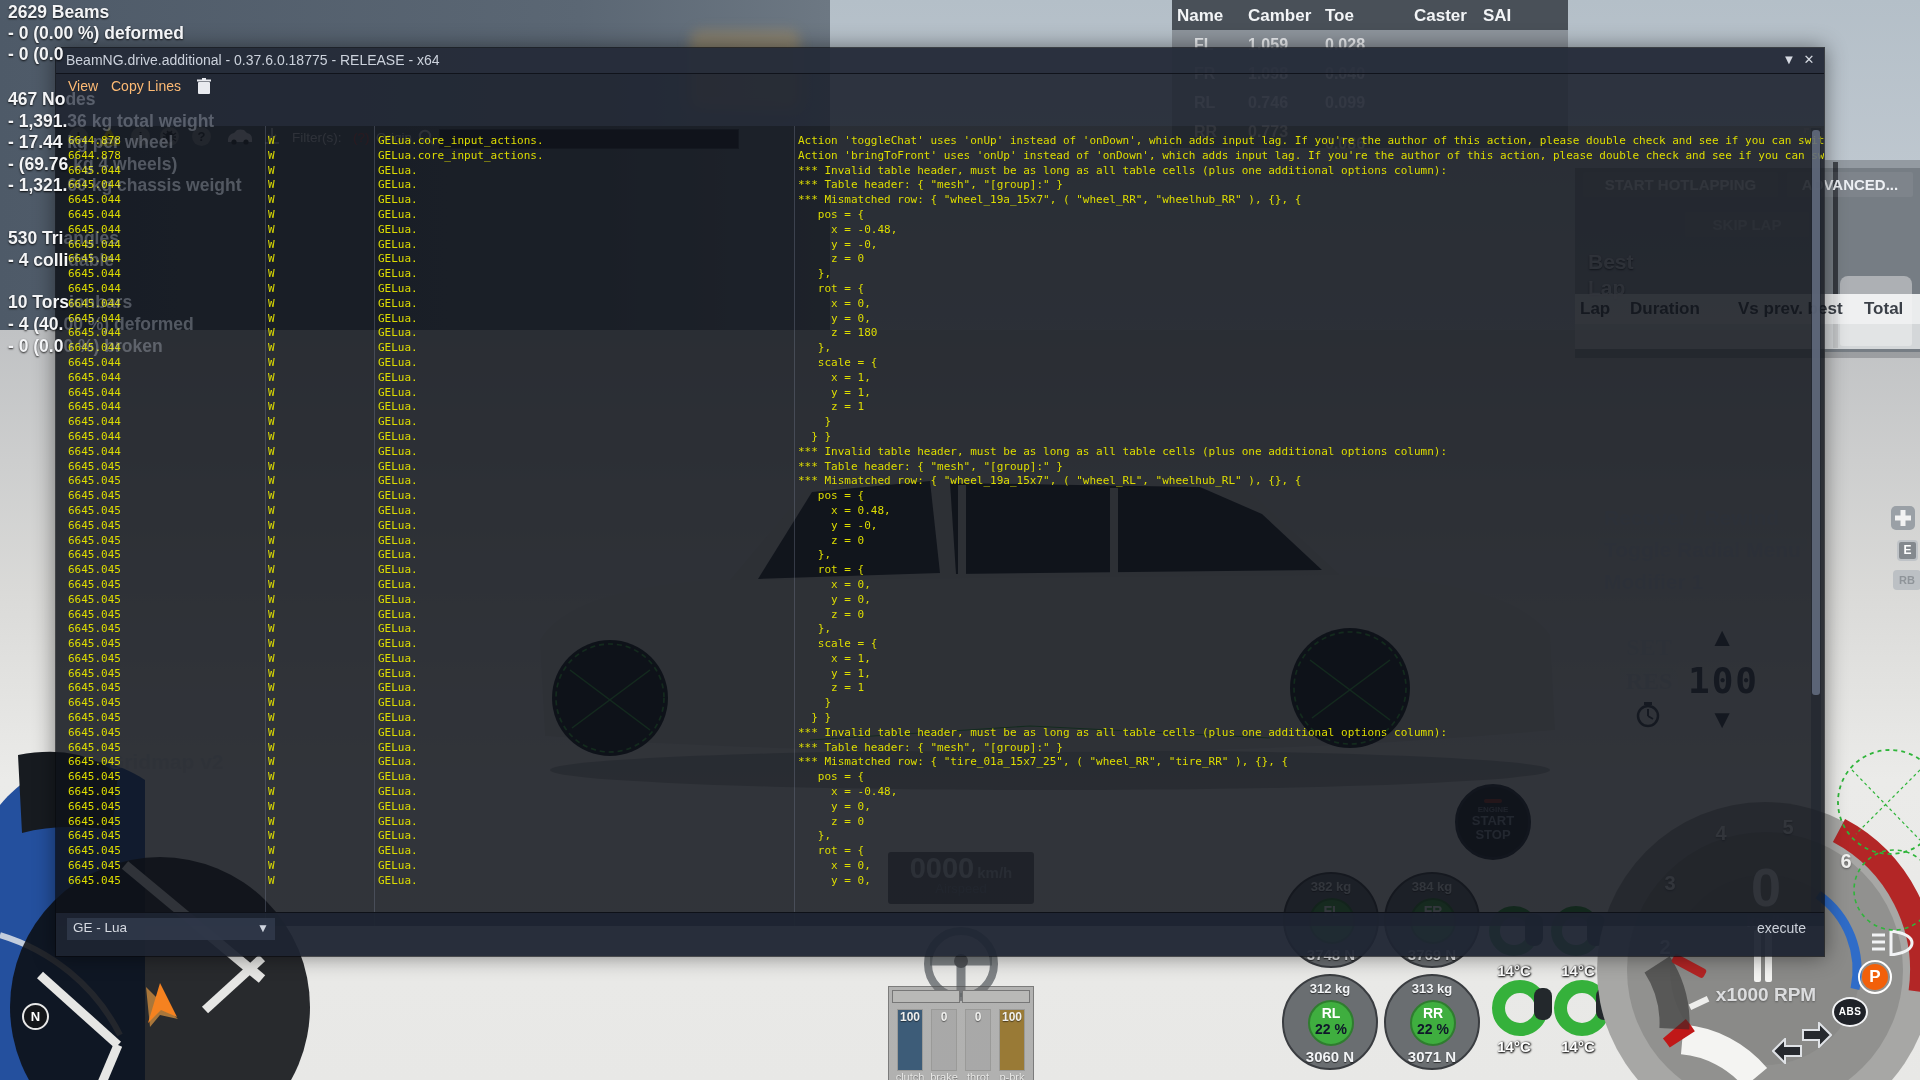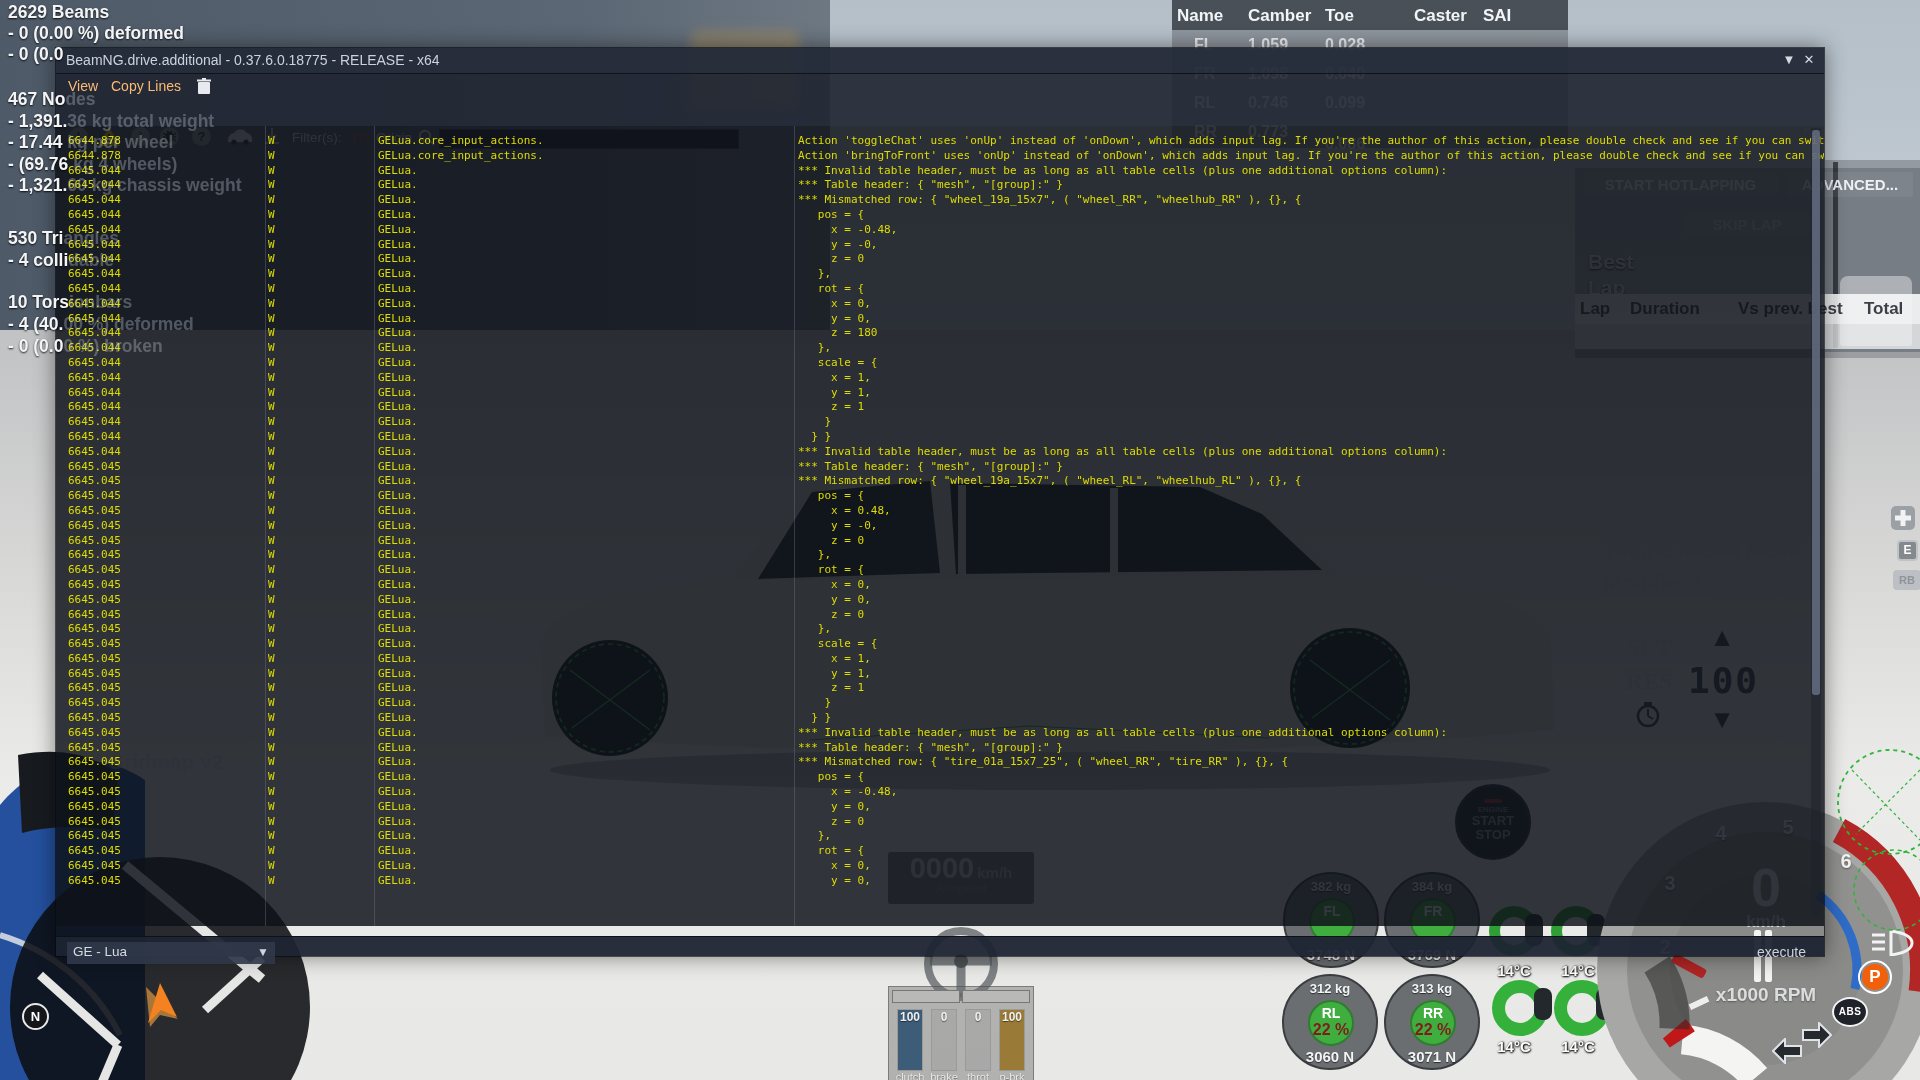--- a/index.html
+++ b/index.html
@@ -49,21 +49,21 @@
   #speedbox { left:888px; top:852px; width:146px; height:52px; background:rgba(24,29,39,.55); border-radius:3px; text-align:center; }
   #speedbox .v { font-size:29px; font-weight:700; color:#ccd1d9; }
   #speedbox .u { font-size:15px; font-weight:700; color:#b0b6c0; margin-left:3px; }
   #speedbox .lbl { font-size:13px; color:#868d9c; margin-top:-4px; }
 
   
   .wheel-c { position:absolute; width:96px; height:96px; border-radius:50%; background:rgba(88,92,97,.88); border:2px solid #3a3d41; text-align:center; }
   .wheel-c .kg { font-size:13px; font-weight:700; color:#f2f4f6; margin-top:5px; text-shadow:0 1px 1px rgba(0,0,0,.6); }
   .wheel-c .grn { position:absolute; left:24px; top:24px; width:46px; height:46px; border-radius:50%; background:#3fae3f; border:2px solid #2f7d2f; }
   .wheel-c .wl { font-size:14px; font-weight:700; color:#fff; margin-top:3px; }
-  .wheel-c .pct { font-size:16px; font-weight:700; color:#7f1d1d; }
+  .wheel-c .pct { font-size:14px; font-weight:700; color:#0f172a; }
   .wheel-c .nf { position:absolute; left:0; bottom:3px; width:100%; font-size:15px; font-weight:700; color:#f2f4f6; text-shadow:0 1px 1px rgba(0,0,0,.6); }
 
   
   .caliper { position:absolute; border-radius:50%; background:transparent; }
   .caliper .ring { position:absolute; inset:0; border-radius:50%; border:13px solid #35b13b; }
   .caliper .pad { position:absolute; right:-4px; top:8px; width:18px; height:32px; border-radius:8px; background:#23282c; }
   .temp { position:absolute; width:52px; text-align:center; font-size:15px; font-weight:700; color:#fff; text-shadow:0 1px 2px #000,1px 0 2px #000; }
 
   
   #pedals { left:888px; top:986px; width:146px; height:96px; background:rgba(110,110,110,.45); border:1px solid rgba(70,70,70,.5); }
@@ -106,21 +106,21 @@
   #filter-scope { position:absolute; top:56px; left:320px; font-size:13.5px; color:#d6dae2; }
   #filter-input { position:absolute; top:55px; left:383px; width:300px; height:20px; background:rgba(19,23,32,.92); border:1px solid rgba(72,80,97,.6); }
   #logarea { position:absolute; left:0; top:78px; width:100%; height:800px; background:rgba(14,18,25,.845); overflow:hidden; }
   .col-div { position:absolute; top:0; width:1px; height:100%; background:rgba(120,128,148,.35); }
   #log-rows { position:absolute; left:0; top:8px; width:100%; }
   .lrow { position:relative; height:14.8px; font-family:"DejaVu Sans Mono",monospace; font-size:11px; color:#dedd00; white-space:pre; overflow:hidden; }
   .lrow span { position:absolute; top:0; }
   .lc-t { left:12px; } .lc-l { left:212px; } .lc-o { left:322px; } .lc-m { left:742px; }
   #scrollbar { position:absolute; right:3px; top:80px; width:10px; height:788px; background:rgba(28,33,44,.5); }
   #scroll-thumb { position:absolute; left:1px; top:2px; width:8px; height:565px; background:rgba(105,115,135,.8); border-radius:3px; }
-  #footer { position:absolute; left:0; bottom:0; width:100%; height:20px; background:rgba(30,36,49,.95); border-top:1px solid #0e1118; }
+  #footer { position:absolute; left:0; bottom:0; width:100%; height:44px; background:rgba(30,36,49,.95); border-top:1px solid #0e1118; }
   #env-dd { position:absolute; left:11px; top:5px; width:208px; height:22px; background:rgba(48,56,74,.9); font-size:13.5px; color:#d6dae2; padding:2px 6px; }
   #env-dd .dd-ar { position:absolute; right:6px; top:3px; font-size:12px; color:#cfd4de; }
   #cmd-input { position:absolute; left:228px; top:5px; width:1470px; height:22px; background:rgba(40,47,62,.9); font-size:13.5px; color:#98a1b2; padding:2px 8px; }
   #execute-btn { position:absolute; right:18px; top:7px; font-size:14px; color:#ccd1da; }
 
   
   #stats { left:8px; top:0; width:600px; }
   .stat-line { position:absolute; left:0; font-size:17.5px; font-weight:700; white-space:nowrap; }
   .stat-b { color:#f3f4f6; text-shadow:0 1px 2px rgba(0,0,0,.85); }
   .stat-d { color:rgba(205,212,224,.32); }

